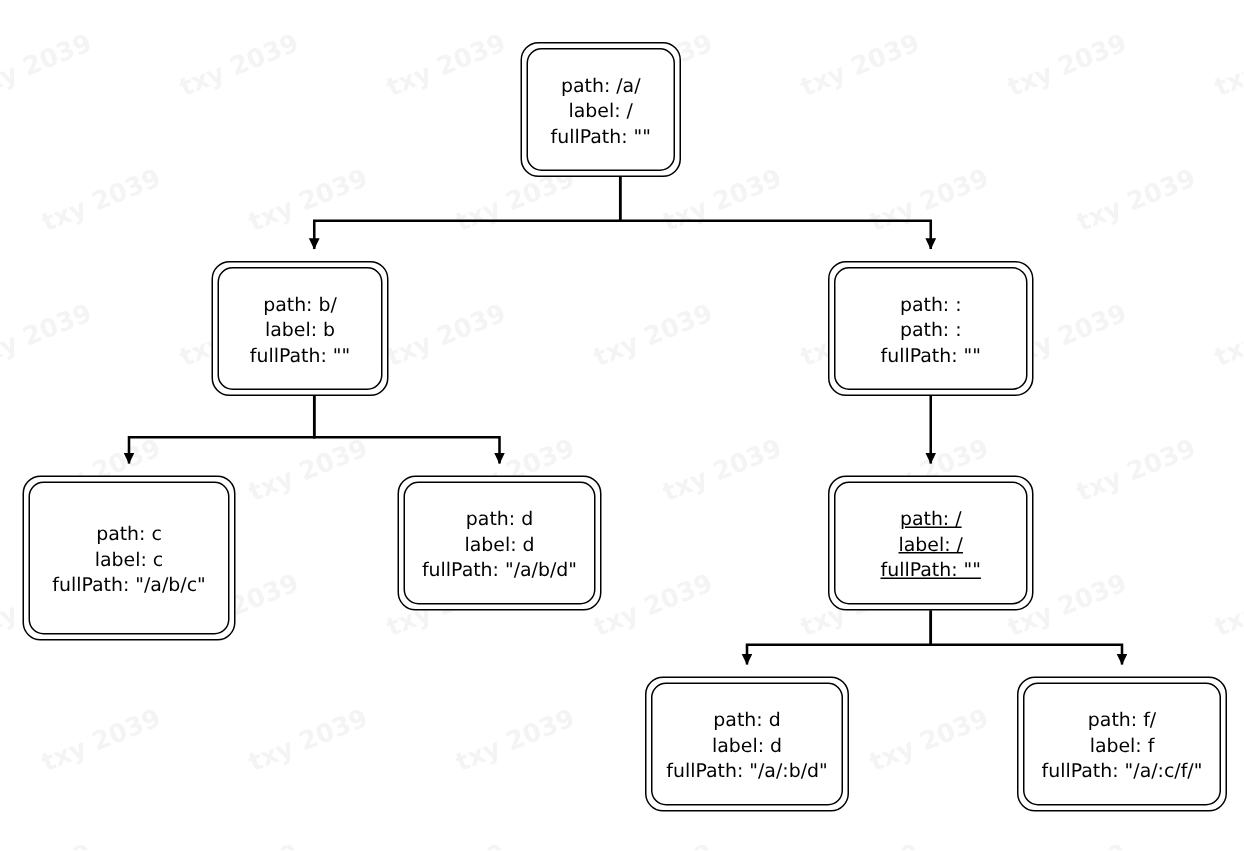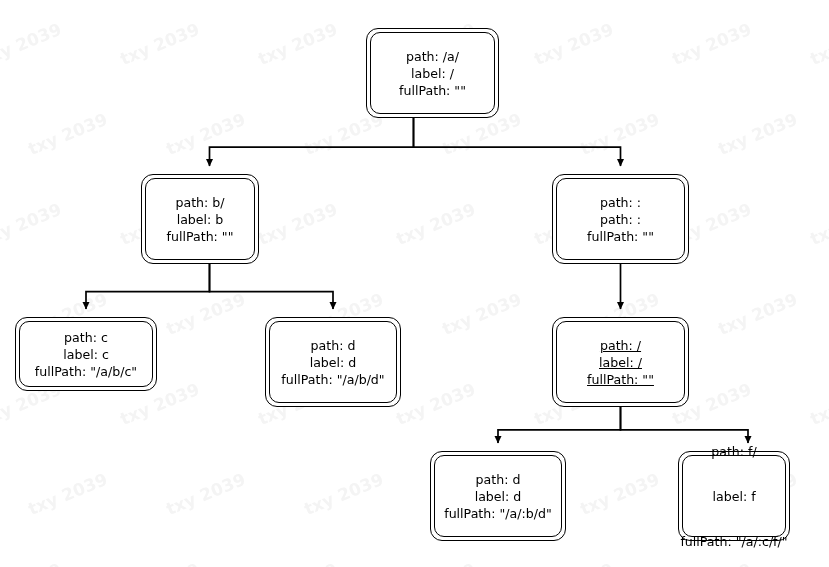--- a/index.html
+++ b/index.html
@@ -156,55 +156,55 @@
         <path d="M413.5,118 L413.5,147.12 L620.5,147.12 L620.5,166" marker-end="url(#arrowhead)"></path>
         <path d="M209.5,264 L209.5,291.56 L86,291.56 L86,309" marker-end="url(#arrowhead)"></path>
         <path d="M209.5,264 L209.5,291.56 L333,291.56 L333,309" marker-end="url(#arrowhead)"></path>
         <path d="M620.5,264 L620.5,309" marker-end="url(#arrowhead)"></path>
         <path d="M620.5,407 L620.5,429.88 L498,429.88 L498,443" marker-end="url(#arrowhead)"></path>
         <path d="M620.5,407 L620.5,429.88 L748,429.88 L748,443" marker-end="url(#arrowhead)"></path>
       </g>
   </svg>
 
   <div id="node-layer">
-      <div class="node" style="left: 366px; top: 28px; width: 133px; height: 90px;">
+      <div class="node" style="left: 347px; top: 28px; width: 107px; height: 90px;">
         <div class="node-line">path: /a/</div>
         <div class="node-line">label: /</div>
         <div class="node-line">fullPath: ""</div>
       </div>
       <div class="node" style="left: 141px; top: 174px; width: 118px; height: 90px;">
         <div class="node-line">path: b/</div>
         <div class="node-line">label: b</div>
         <div class="node-line">fullPath: ""</div>
       </div>
       <div class="node" style="left: 552px; top: 174px; width: 137px; height: 90px;">
         <div class="node-line">path: :</div>
         <div class="node-line">path: :</div>
         <div class="node-line">fullPath: ""</div>
       </div>
-      <div class="node" style="left: 15px; top: 317px; width: 142px; height: 74px;">
+      <div class="node" style="left: 15px; top: 317px; width: 142px; height: 110px;">
         <div class="node-line">path: c</div>
         <div class="node-line">label: c</div>
         <div class="node-line">fullPath: "/a/b/c"</div>
       </div>
       <div class="node" style="left: 265px; top: 317px; width: 136px; height: 90px;">
         <div class="node-line">path: d</div>
         <div class="node-line">label: d</div>
         <div class="node-line">fullPath: "/a/b/d"</div>
       </div>
       <div class="node" style="left: 552px; top: 317px; width: 137px; height: 90px; text-decoration: underline;">
         <div class="node-line">path: /</div>
         <div class="node-line">label: /</div>
         <div class="node-line">fullPath: ""</div>
       </div>
       <div class="node" style="left: 430px; top: 451px; width: 136px; height: 90px;">
         <div class="node-line">path: d</div>
         <div class="node-line">label: d</div>
         <div class="node-line">fullPath: "/a/:b/d"</div>
       </div>
-      <div class="node" style="left: 678px; top: 451px; width: 112px; height: 90px; gap: 28px;">
+      <div class="node" style="left: 678px; top: 451px; width: 140px; height: 90px;">
         <div class="node-line">path: f/</div>
         <div class="node-line">label: f</div>
         <div class="node-line">fullPath: "/a/:c/f/"</div>
       </div>
     </div>
 
 </div>
 
 </body></html>

